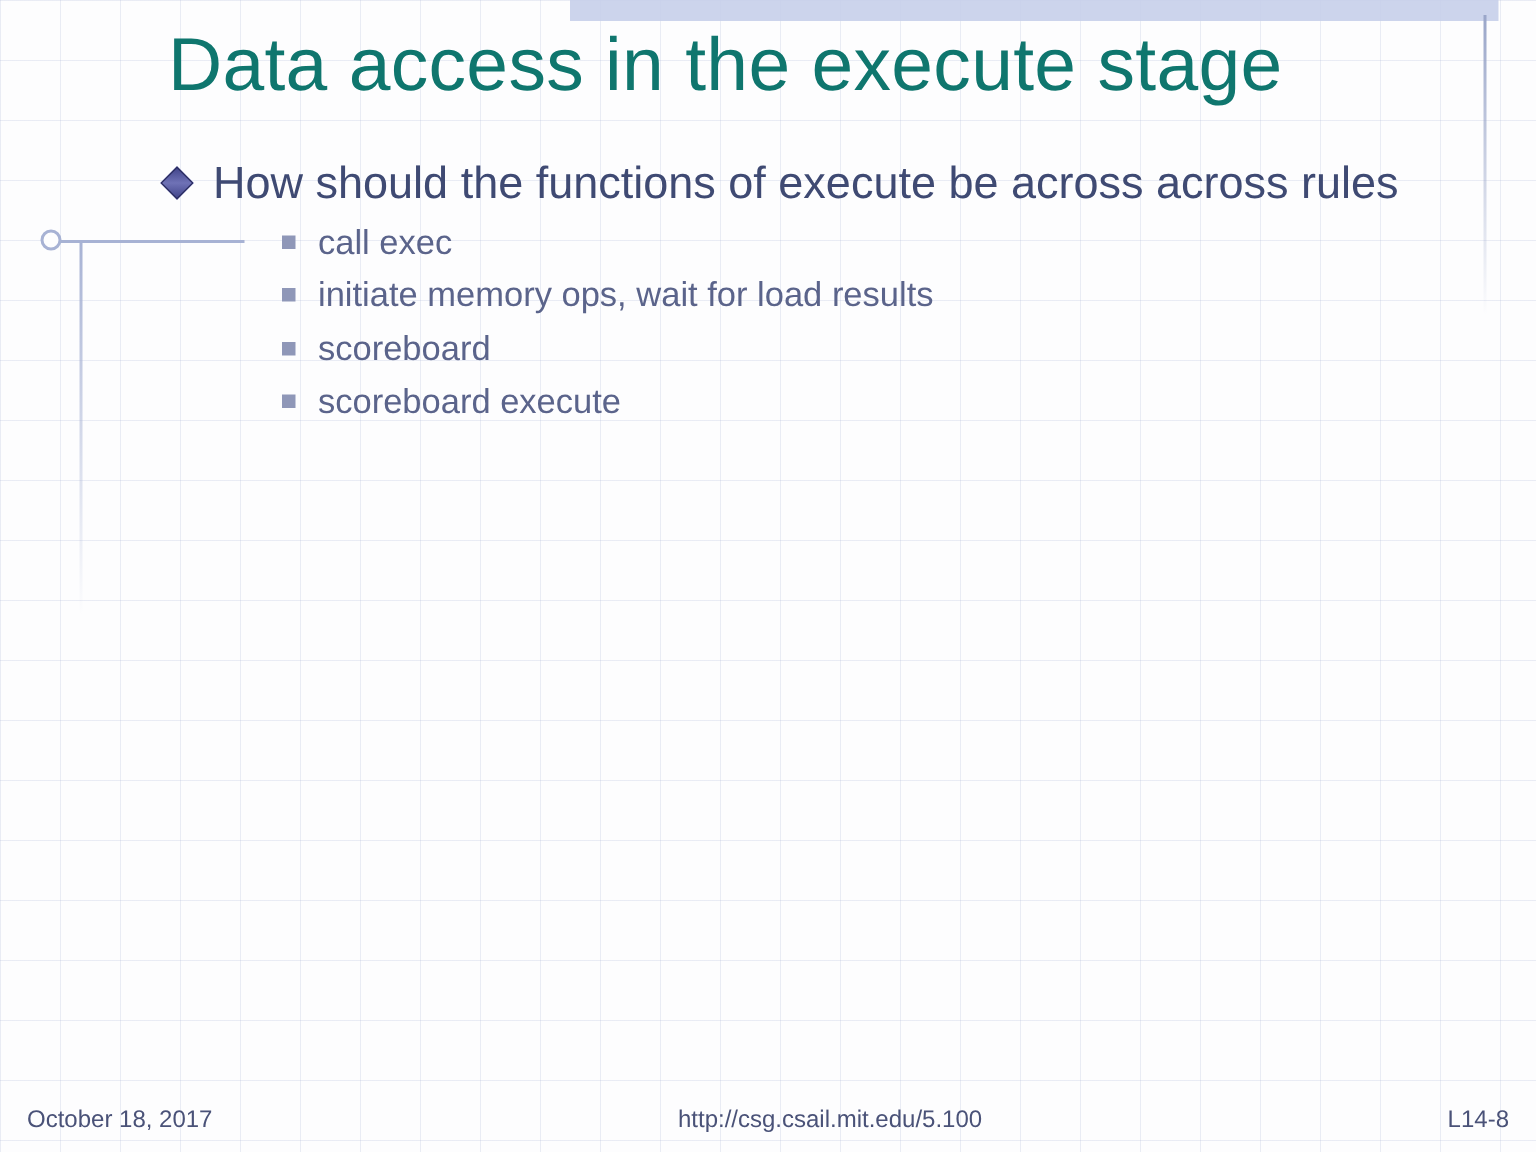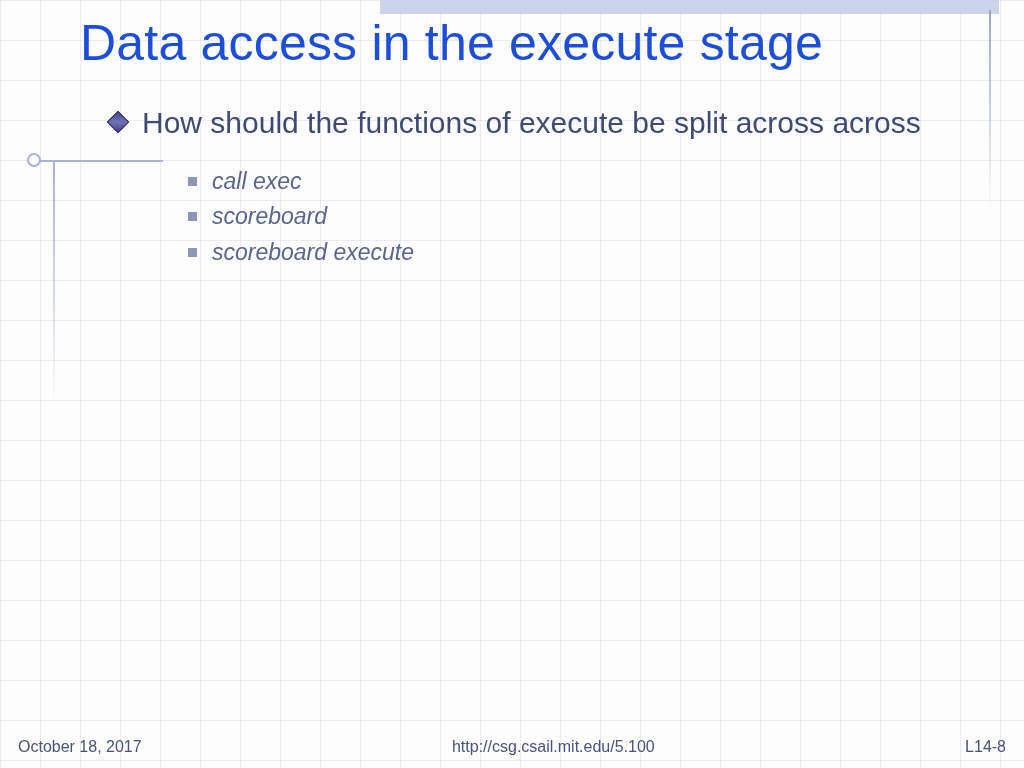--- a/index.html
+++ b/index.html
@@ -70,25 +70,26 @@
     z-index: 3;
   }
   .slide {
     position: absolute;
     inset: 0;
     z-index: 5;
     padding: 12px 50px 0 80px;
   }
   .title {
     font-size: 50px;
-    color: #1d4ed8;
+    color: #0f766e;
     line-height: 1.25;
     font-weight: 400;
     margin-bottom: 28px;
     letter-spacing: 0.2px;
+    padding-left: 32px;
   }
   ul.main {
     list-style: none;
     padding-left: 30px;
   }
   ul.main > li {
     position: relative;
     font-size: 30px;
     color: #3f4a73;
     line-height: 1.3;
@@ -106,23 +107,22 @@
   .diamond::before {
     content: "";
     position: absolute;
     inset: 0;
     background: linear-gradient(135deg, #3c3f85 0%, #6f72b6 50%, #3c3f85 100%);
     transform: rotate(45deg);
     box-shadow: inset 0 0 0 1px #2d2f63;
   }
   ul.sub {
     list-style: none;
-    margin-top: 22px;
+    margin-top: 2px;
     padding-left: 46px;
-    font-style: italic;
   }
   ul.sub > li {
     position: relative;
     font-size: 23px;
     color: #5b648b;
     line-height: 1.55;
     padding-left: 24px;
   }
   .sq {
     position: absolute;
@@ -155,28 +155,29 @@
 <div class="accent-h"></div>
 <div class="accent-v"></div>
 <div class="accent-node"></div>
 
 <div class="slide">
   <h1 class="title">Data access in the execute stage</h1>
 
   <ul class="main">
     <li>
       <span class="diamond"></span>
-      <span>How should the functions of execute be split across across</span>
+      <span>How should the functions of execute be across across rules</span>
       <ul class="sub">
         <li>
           <span class="sq"></span>
           <span>call exec</span>
         </li>
         <li>
           <span class="sq"></span>
+          <span>initiate memory ops, wait for load results</span>
         </li>
         <li>
           <span class="sq"></span>
           <span>scoreboard</span>
         </li>
         <li>
           <span class="sq"></span>
           <span>scoreboard execute</span>
         </li>
       </ul>

